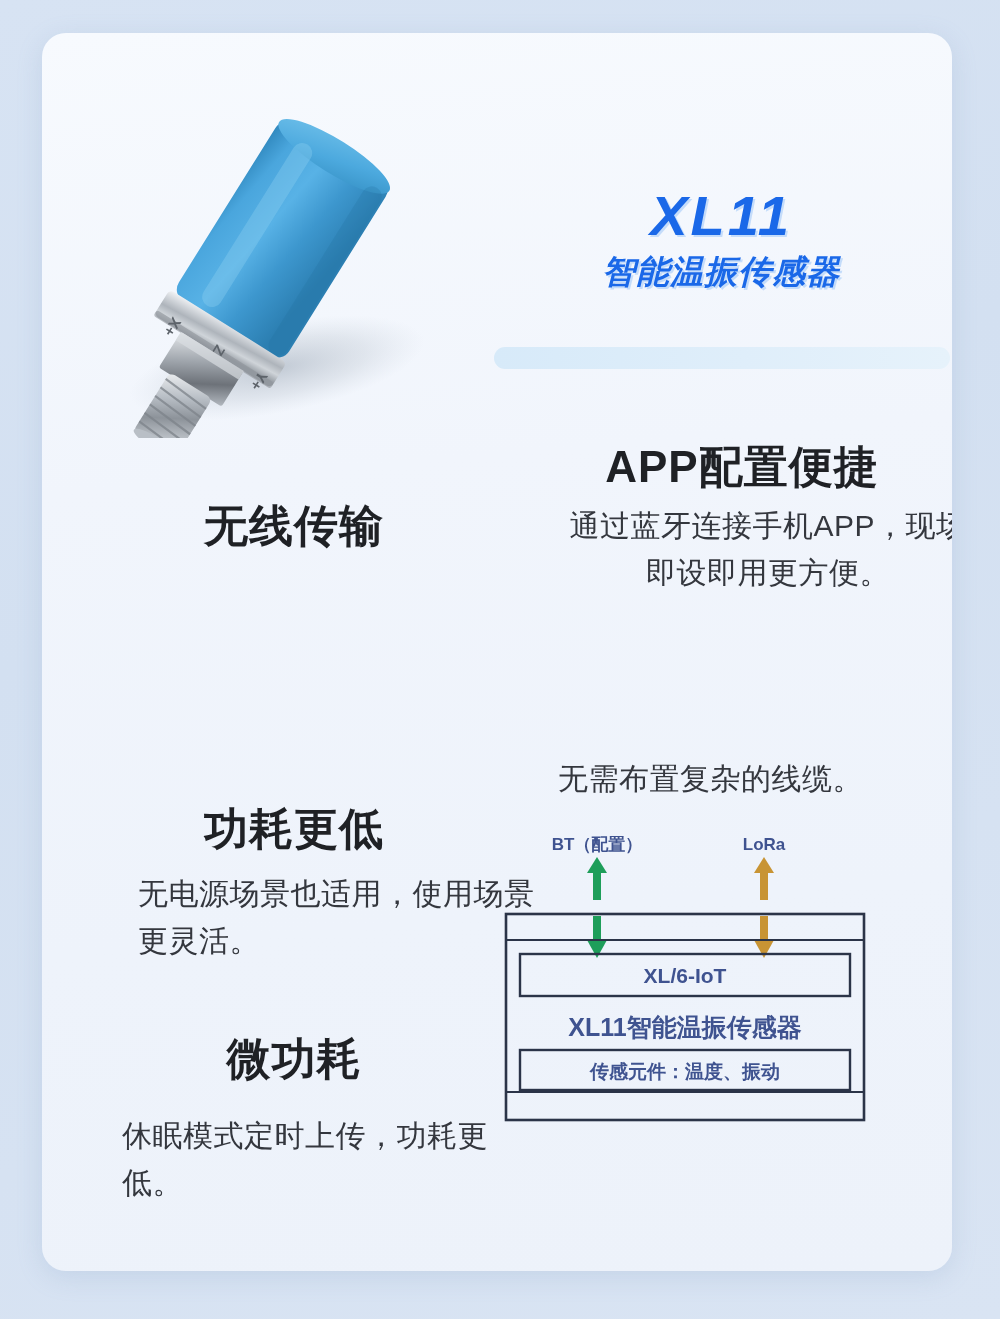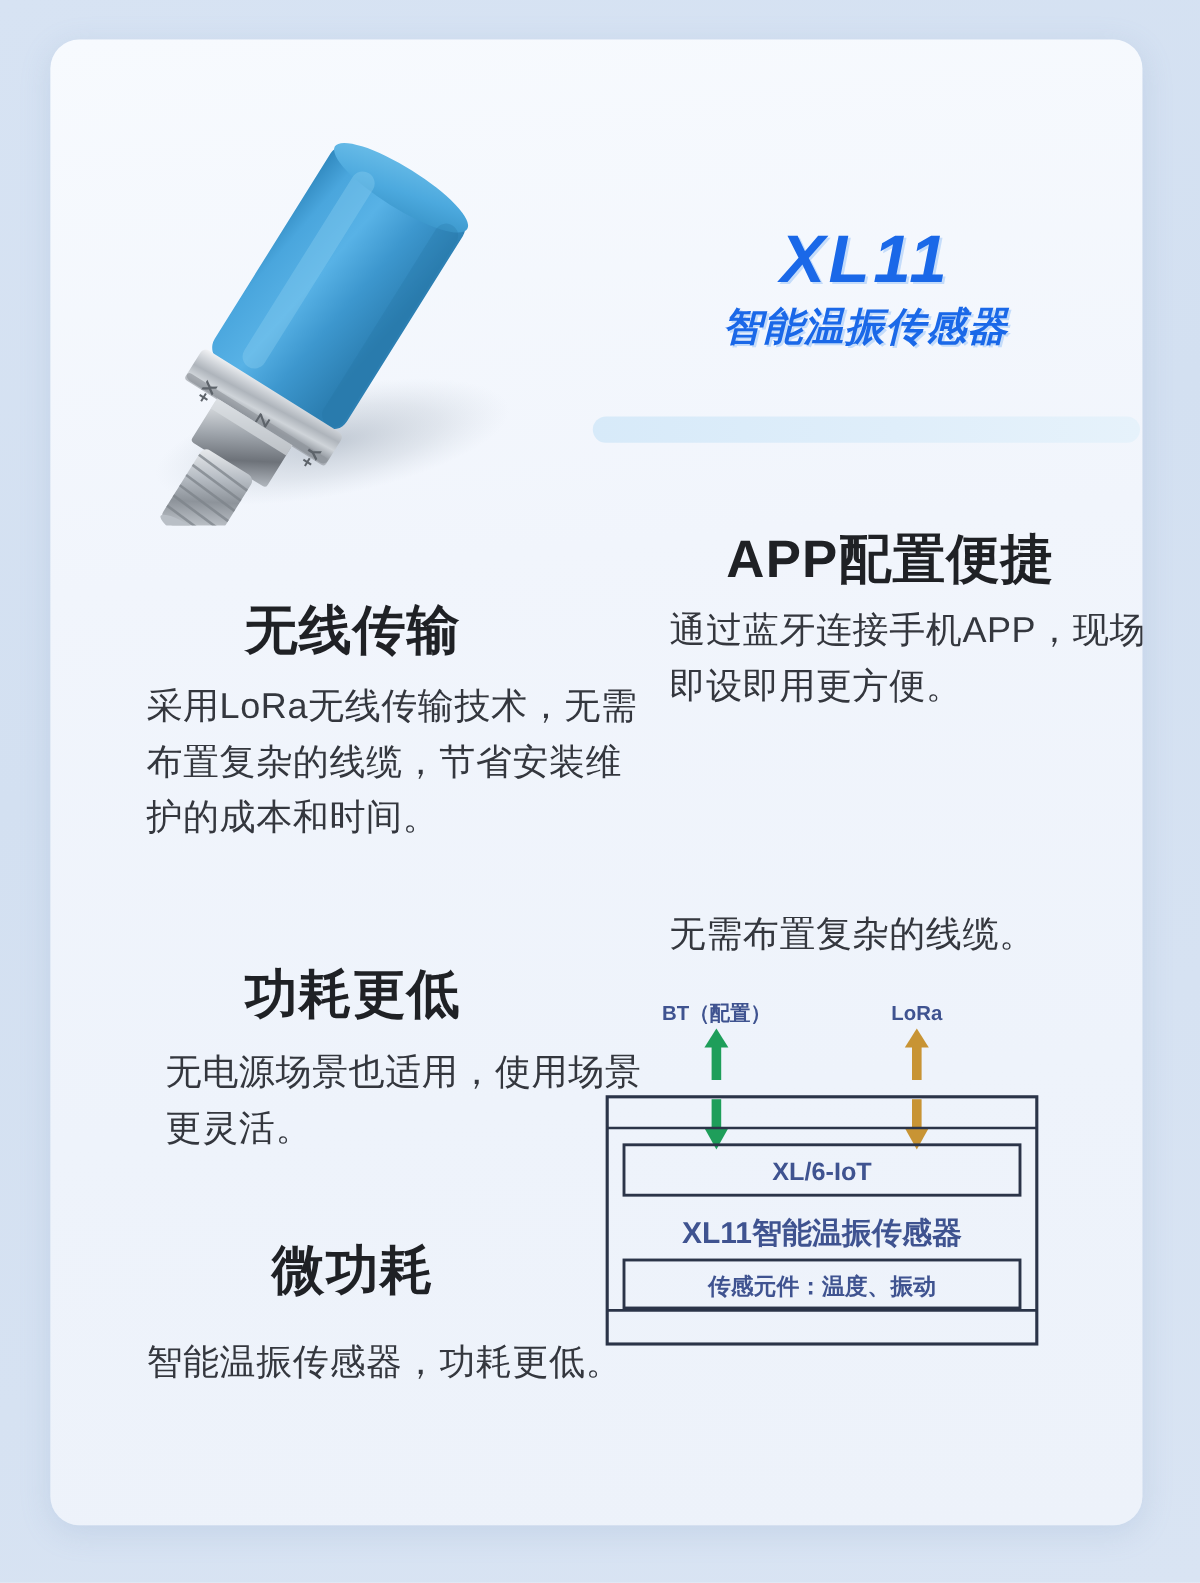--- a/index.html
+++ b/index.html
@@ -205,32 +205,31 @@
     </svg>
   </div>
 
   <div class="title-block">
     <div class="title-main">XL11</div>
     <div class="title-sub">智能温振传感器</div>
   </div>
   <div class="title-divider"></div>
 
   <div class="feat-head rc-head" style="top: 408px;">APP配置便捷</div>
-  <div class="feat-body rc-body" style="top: 470px;">通过蓝牙连接手机APP，现场即设即用更方便。</div>
+  <div class="feat-body rc-body" style="top: 470px; text-align: center;">通过蓝牙连接手机APP，现场即设即用更方便。</div>
 
   <div class="feat-head lc-head" style="top: 467px;">无线传输</div>
-  <div class="feat-body lc-body" style="top: 533px;">采用LoRa无线传输技术，无需布置复杂的线缆，节省安装维护的成本和时间。</div>
 
   <div class="feat-body rc-body" style="top: 723px;">无需布置复杂的线缆。</div>
 
   <div class="feat-head lc-head" style="top: 770px;">功耗更低</div>
   <div class="feat-body lc-body" style="top: 838px; margin-left: 16px;">无电源场景也适用，使用场景更灵活。</div>
 
   <div class="feat-head lc-head" style="top: 1000px;">微功耗</div>
-  <div class="feat-body lc-body" style="top: 1080px;">智能温振传感器，功耗更低。</div>
+  <div class="feat-body lc-body" style="top: 1080px;">休眠模式定时上传，功耗更低。</div>
 
 </div>
 
 <div class="diagram">
   <svg viewBox="0 0 400 320" xmlns="http://www.w3.org/2000/svg">
 
     <text class="dg-label" x="105" y="22" text-anchor="middle">BT（配置）</text>
     <text class="dg-label" x="272" y="22" text-anchor="middle">LoRa</text>
 
     <g fill="#1e9e5a">

